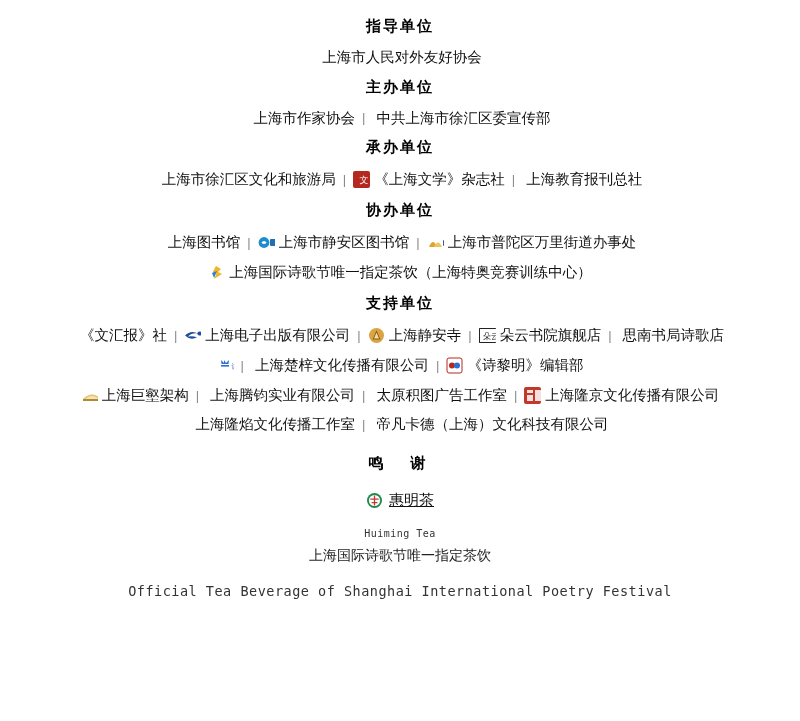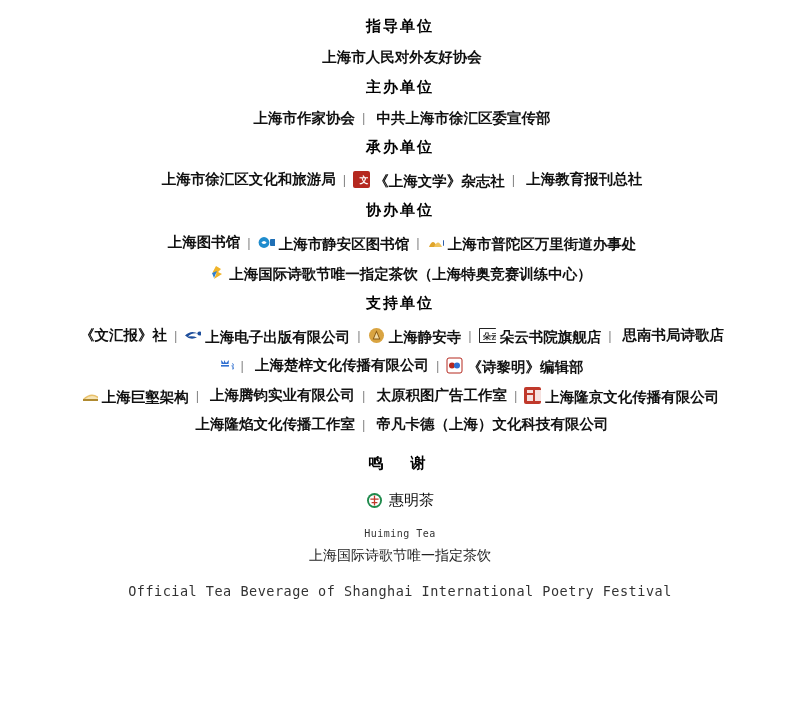--- a/index.html
+++ b/index.html
@@ -49,23 +49,22 @@
   }
   .line.first { margin-top: 17px; }
   .line.next { margin-top: 13px; }
   .sep {
     color: #888888;
     margin: 0 7px;
     font-size: 13px;
   }
   .item {
     display: inline-flex;
-    align-items: flex-end;
+    align-items: center;
     white-space: nowrap;
-    font-weight: bold;
   }
   .item .txt { margin-left: 4px; }
 
   
   .logo {
     display: inline-block;
     width: 17px;
     height: 17px;
     vertical-align: middle;
     flex: 0 0 auto;
@@ -83,21 +82,21 @@
     margin-top: 22px;
   }
   .thanks-brand {
     display: flex;
     align-items: center;
     justify-content: center;
     margin-top: 18px;
     font-size: 15px;
     color: #111;
   }
-  .thanks-brand .txt { margin-left: 6px; }
+  .thanks-brand .txt { margin-left: 6px; text-decoration: underline; }
   .thanks-en {
     margin-top: 18px;
     font-size: 10px;
     color: #333;
     letter-spacing: 0.5px;
     font-family: "DejaVu Sans Mono", monospace;
   }
   .thanks-cn {
     margin-top: 8px;
     font-size: 14px;

